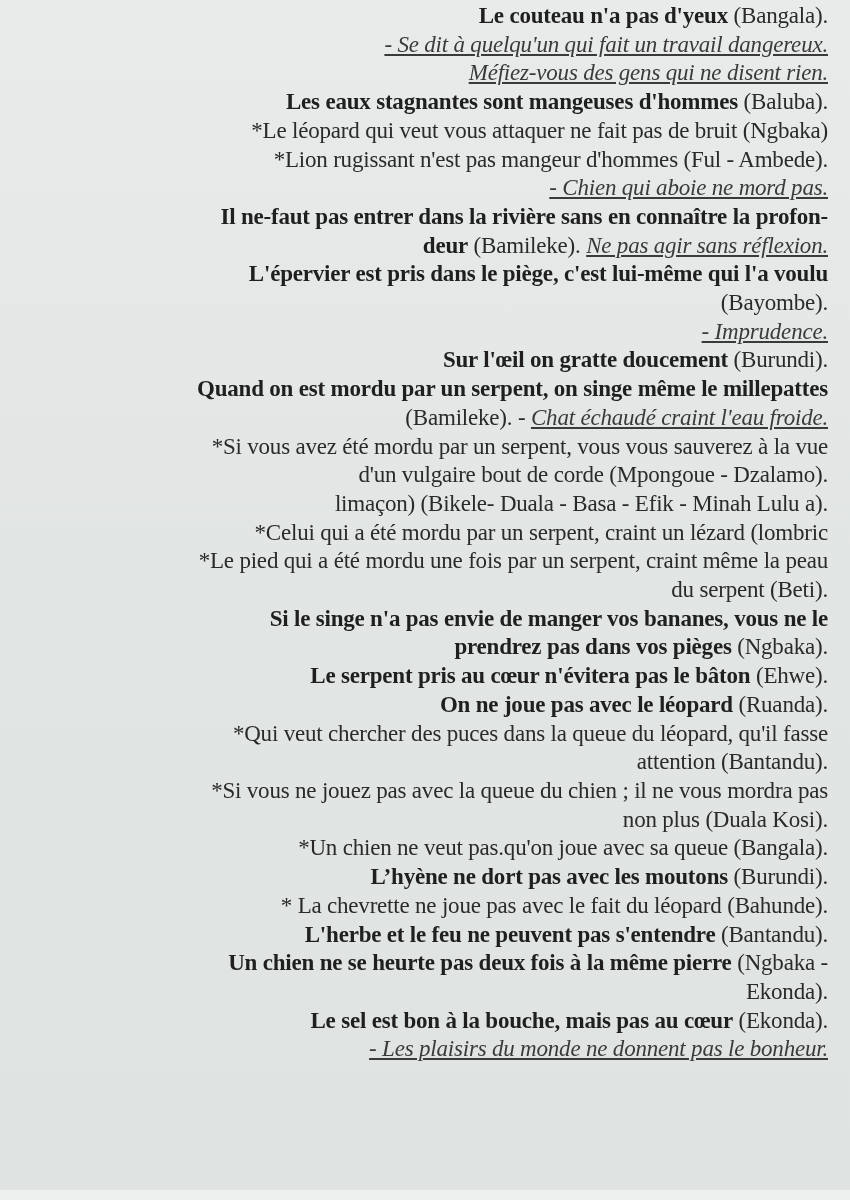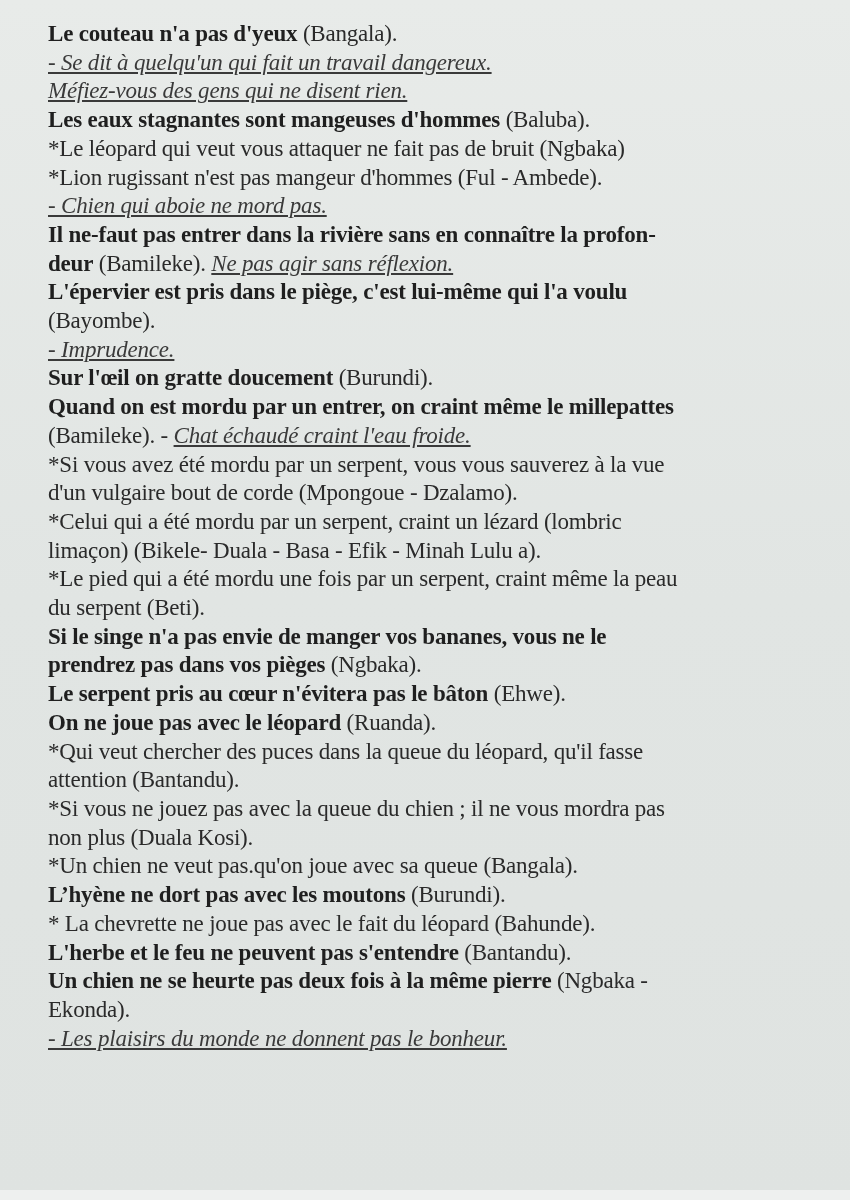--- a/index.html
+++ b/index.html
@@ -23,22 +23,23 @@
     .page::after {
       content: "";
       position: absolute;
       left: 0; right: 0; bottom: 0;
       height: 10px;
       background: #eef0ef;
     }
     .content {
       position: absolute;
       left: 48px;
-      top: 20px;
+      top: 2px;
       width: 780px;
+      text-align: right;
     }
     .line {
       font-size: 23px;
       line-height: 28.7px;
       white-space: nowrap;
       letter-spacing: -0.2px;
     }
     .line b {
       font-weight: bold;
       color: #1f1f1f;
@@ -61,37 +62,38 @@
     <div class="line"><b>Les eaux stagnantes sont mangeuses d'hommes</b><span class="sp"> (Baluba).</span><i></i></div>
     <div class="line"><b></b><span class="sp">*Le léopard qui veut vous attaquer ne fait pas de bruit (Ngbaka)</span><i></i></div>
     <div class="line"><b></b><span class="sp">*Lion rugissant n'est pas mangeur d'hommes (Ful - Ambede).</span><i></i></div>
     <div class="line"><b></b><span class="sp"></span><i>- Chien qui aboie ne mord pas.</i></div>
     <div class="line"><b>Il ne-faut pas entrer dans la rivière sans en connaître la profon-</b><span class="sp"></span><i></i></div>
     <div class="line"><b>deur</b><span class="sp"> (Bamileke). </span><i>Ne pas agir sans réflexion.</i></div>
     <div class="line"><b>L'épervier est pris dans le piège, c'est lui-même qui l'a voulu</b><span class="sp"></span><i></i></div>
     <div class="line"><b></b><span class="sp">(Bayombe).</span><i></i></div>
     <div class="line"><b></b><span class="sp"></span><i>- Imprudence.</i></div>
     <div class="line"><b>Sur l'œil on gratte doucement</b><span class="sp"> (Burundi).</span><i></i></div>
-    <div class="line"><b>Quand on est mordu par un entrer, on craint même le millepattes</b><span class="sp"></span><i></i></div>
+    <div class="line"><b>Quand on est mordu par un serpent, on singe même le millepattes</b><span class="sp"></span><i></i></div>
     <div class="line"><b></b><span class="sp">(Bamileke). - </span><i>Chat échaudé craint l'eau froide.</i></div>
     <div class="line"><b></b><span class="sp">*Si vous avez été mordu par un serpent, vous vous sauverez à la vue</span><i></i></div>
     <div class="line"><b></b><span class="sp">d'un vulgaire bout de corde (Mpongoue - Dzalamo).</span><i></i></div>
+    <div class="line"><b></b><span class="sp">limaçon) (Bikele- Duala - Basa - Efik - Minah Lulu a).</span><i></i></div>
     <div class="line"><b></b><span class="sp">*Celui qui a été mordu par un serpent, craint un lézard (lombric</span><i></i></div>
-    <div class="line"><b></b><span class="sp">limaçon) (Bikele- Duala - Basa - Efik - Minah Lulu a).</span><i></i></div>
     <div class="line"><b></b><span class="sp">*Le pied qui a été mordu une fois par un serpent, craint même la peau</span><i></i></div>
     <div class="line"><b></b><span class="sp">du serpent (Beti).</span><i></i></div>
     <div class="line"><b>Si le singe n'a pas envie de manger vos bananes, vous ne le</b><span class="sp"></span><i></i></div>
     <div class="line"><b>prendrez pas dans vos pièges</b><span class="sp"> (Ngbaka).</span><i></i></div>
     <div class="line"><b>Le serpent pris au cœur n'évitera pas le bâton</b><span class="sp"> (Ehwe).</span><i></i></div>
     <div class="line"><b>On ne joue pas avec le léopard</b><span class="sp"> (Ruanda).</span><i></i></div>
     <div class="line"><b></b><span class="sp">*Qui veut chercher des puces dans la queue du léopard, qu'il fasse</span><i></i></div>
     <div class="line"><b></b><span class="sp">attention (Bantandu).</span><i></i></div>
     <div class="line"><b></b><span class="sp">*Si vous ne jouez pas avec la queue du chien ; il ne vous mordra pas</span><i></i></div>
     <div class="line"><b></b><span class="sp">non plus (Duala Kosi).</span><i></i></div>
     <div class="line"><b></b><span class="sp">*Un chien ne veut pas.qu'on joue avec sa queue (Bangala).</span><i></i></div>
     <div class="line"><b>L’hyène ne dort pas avec les moutons</b><span class="sp"> (Burundi).</span><i></i></div>
     <div class="line"><b></b><span class="sp">* La chevrette ne joue pas avec le fait du léopard (Bahunde).</span><i></i></div>
     <div class="line"><b>L'herbe et le feu ne peuvent pas s'entendre</b><span class="sp"> (Bantandu).</span><i></i></div>
     <div class="line"><b>Un chien ne se heurte pas deux fois à la même pierre</b><span class="sp"> (Ngbaka -</span><i></i></div>
     <div class="line"><b></b><span class="sp">Ekonda).</span><i></i></div>
+    <div class="line"><b>Le sel est bon à la bouche, mais pas au cœur</b><span class="sp"> (Ekonda).</span><i></i></div>
     <div class="line"><b></b><span class="sp"></span><i>- Les plaisirs du monde ne donnent pas le bonheur.</i></div>
   </div>
 </div>
 
 </body></html>

